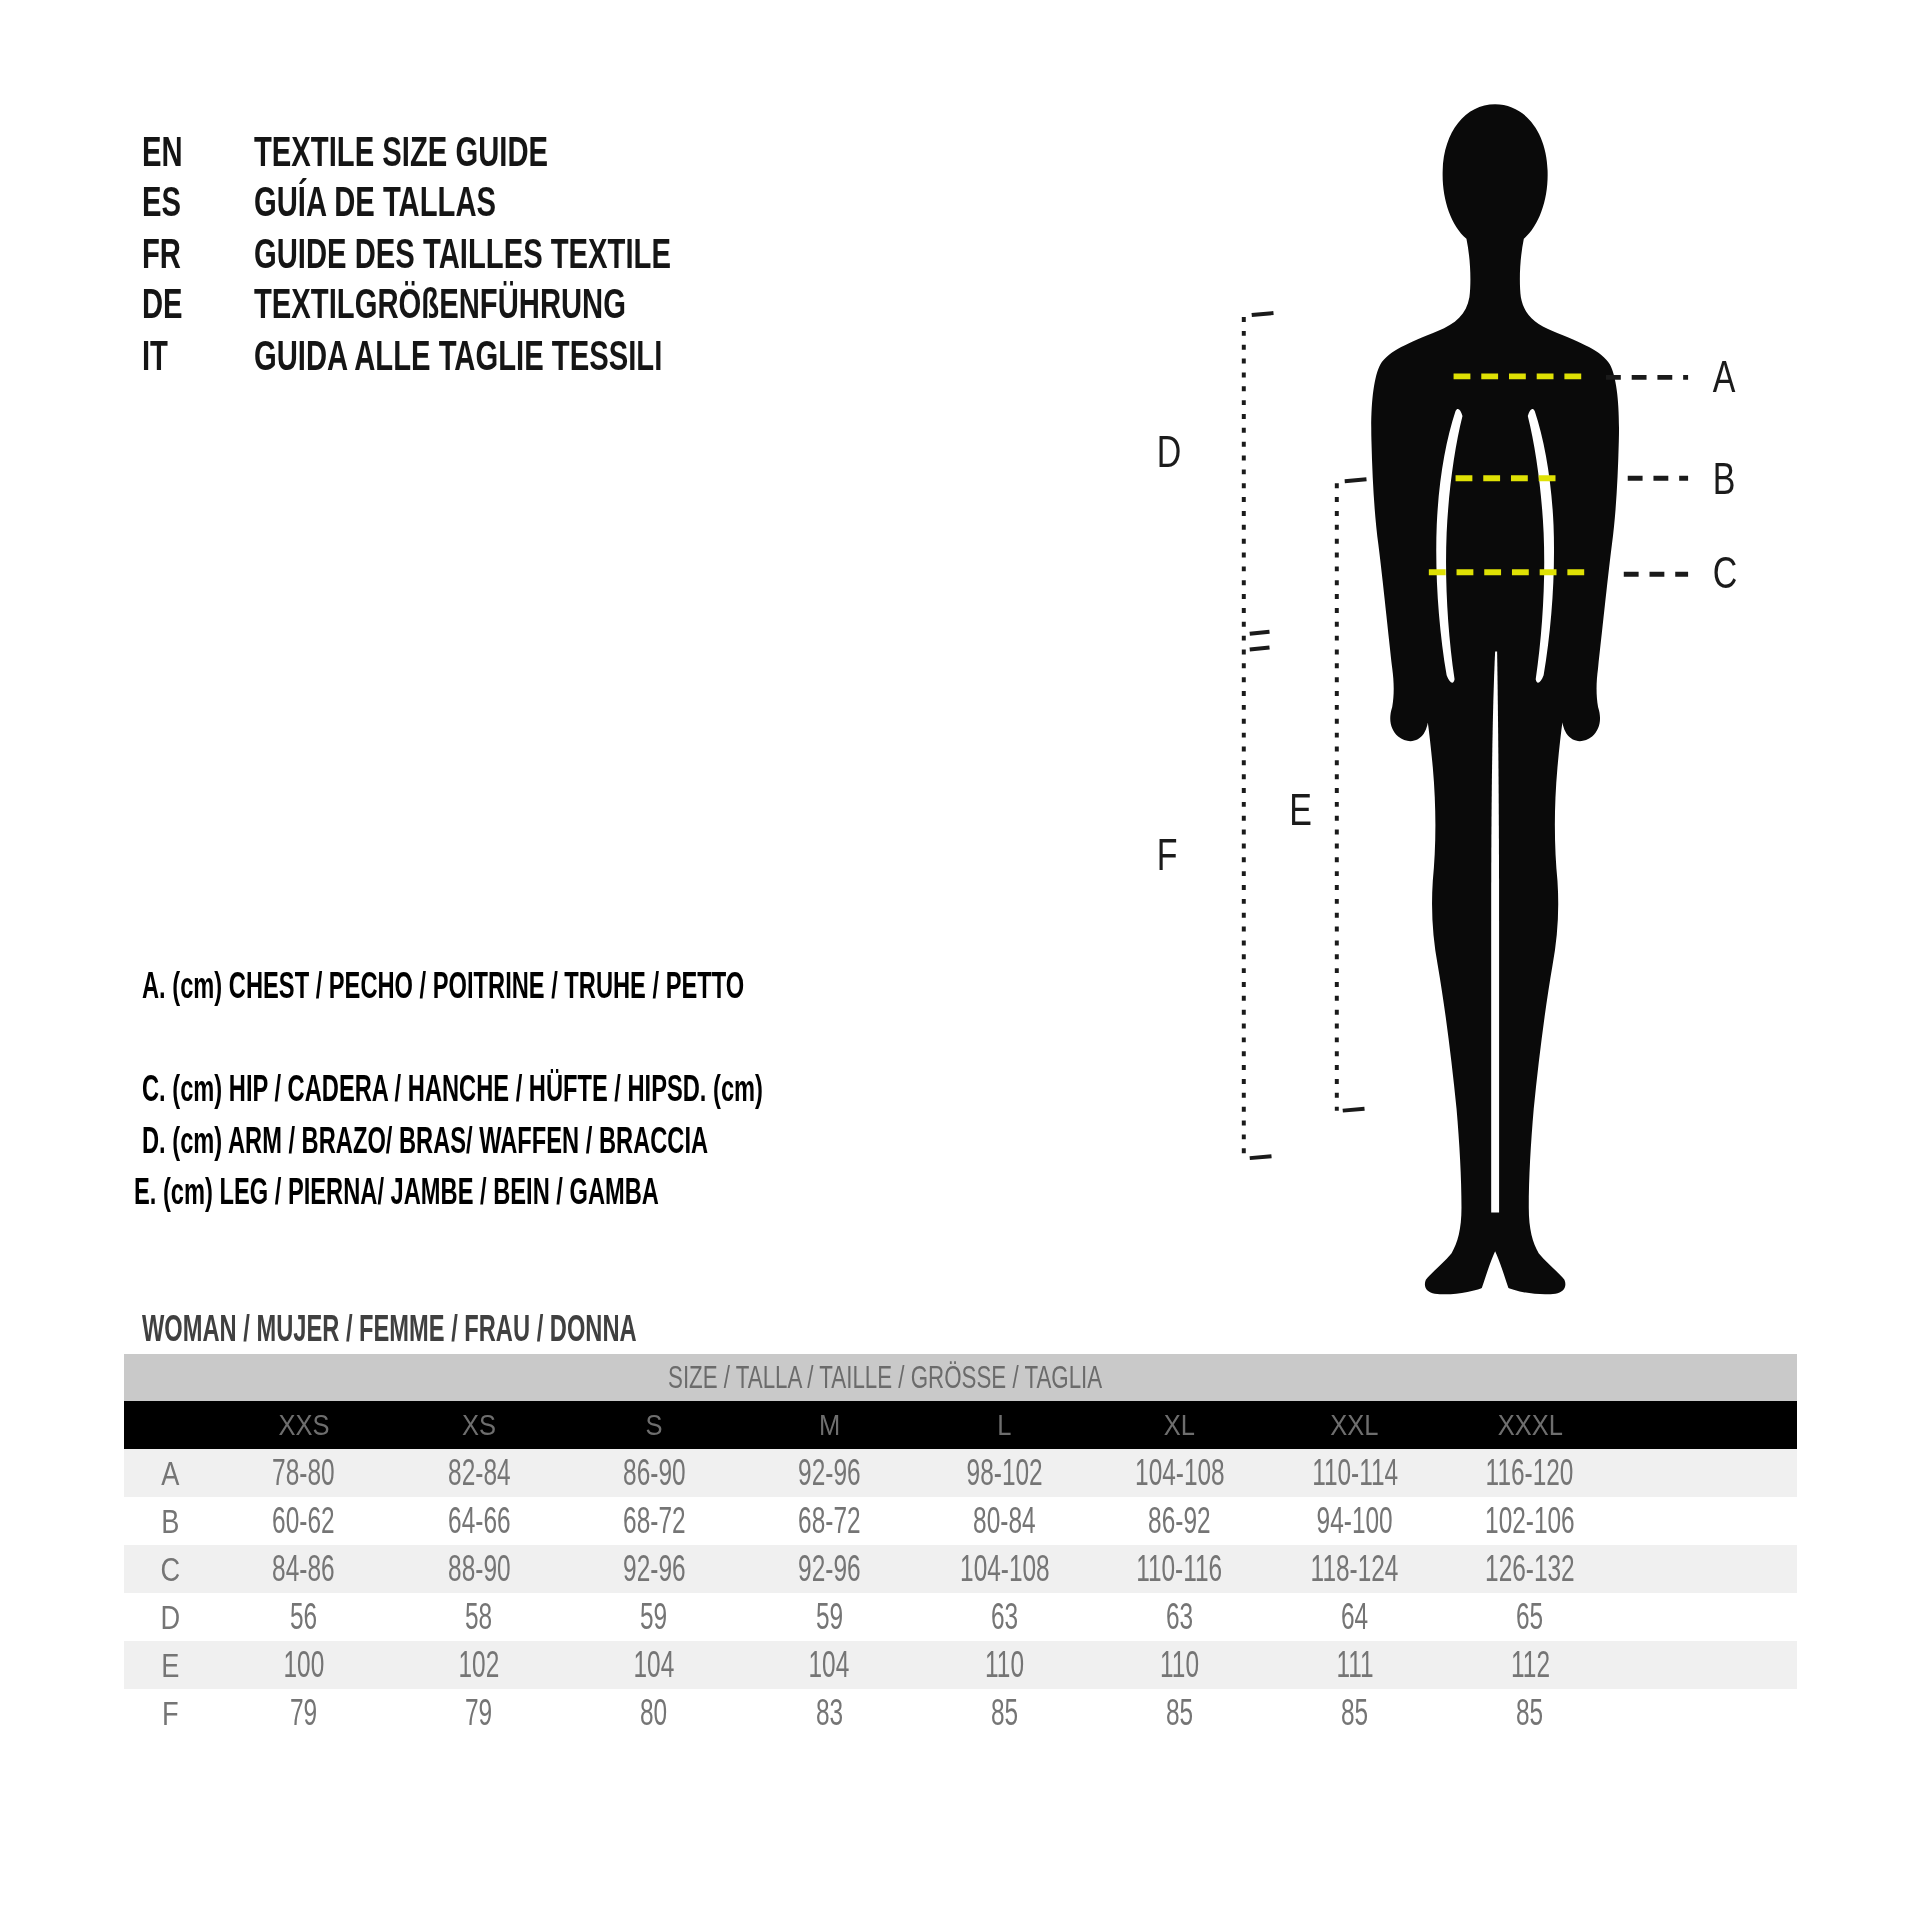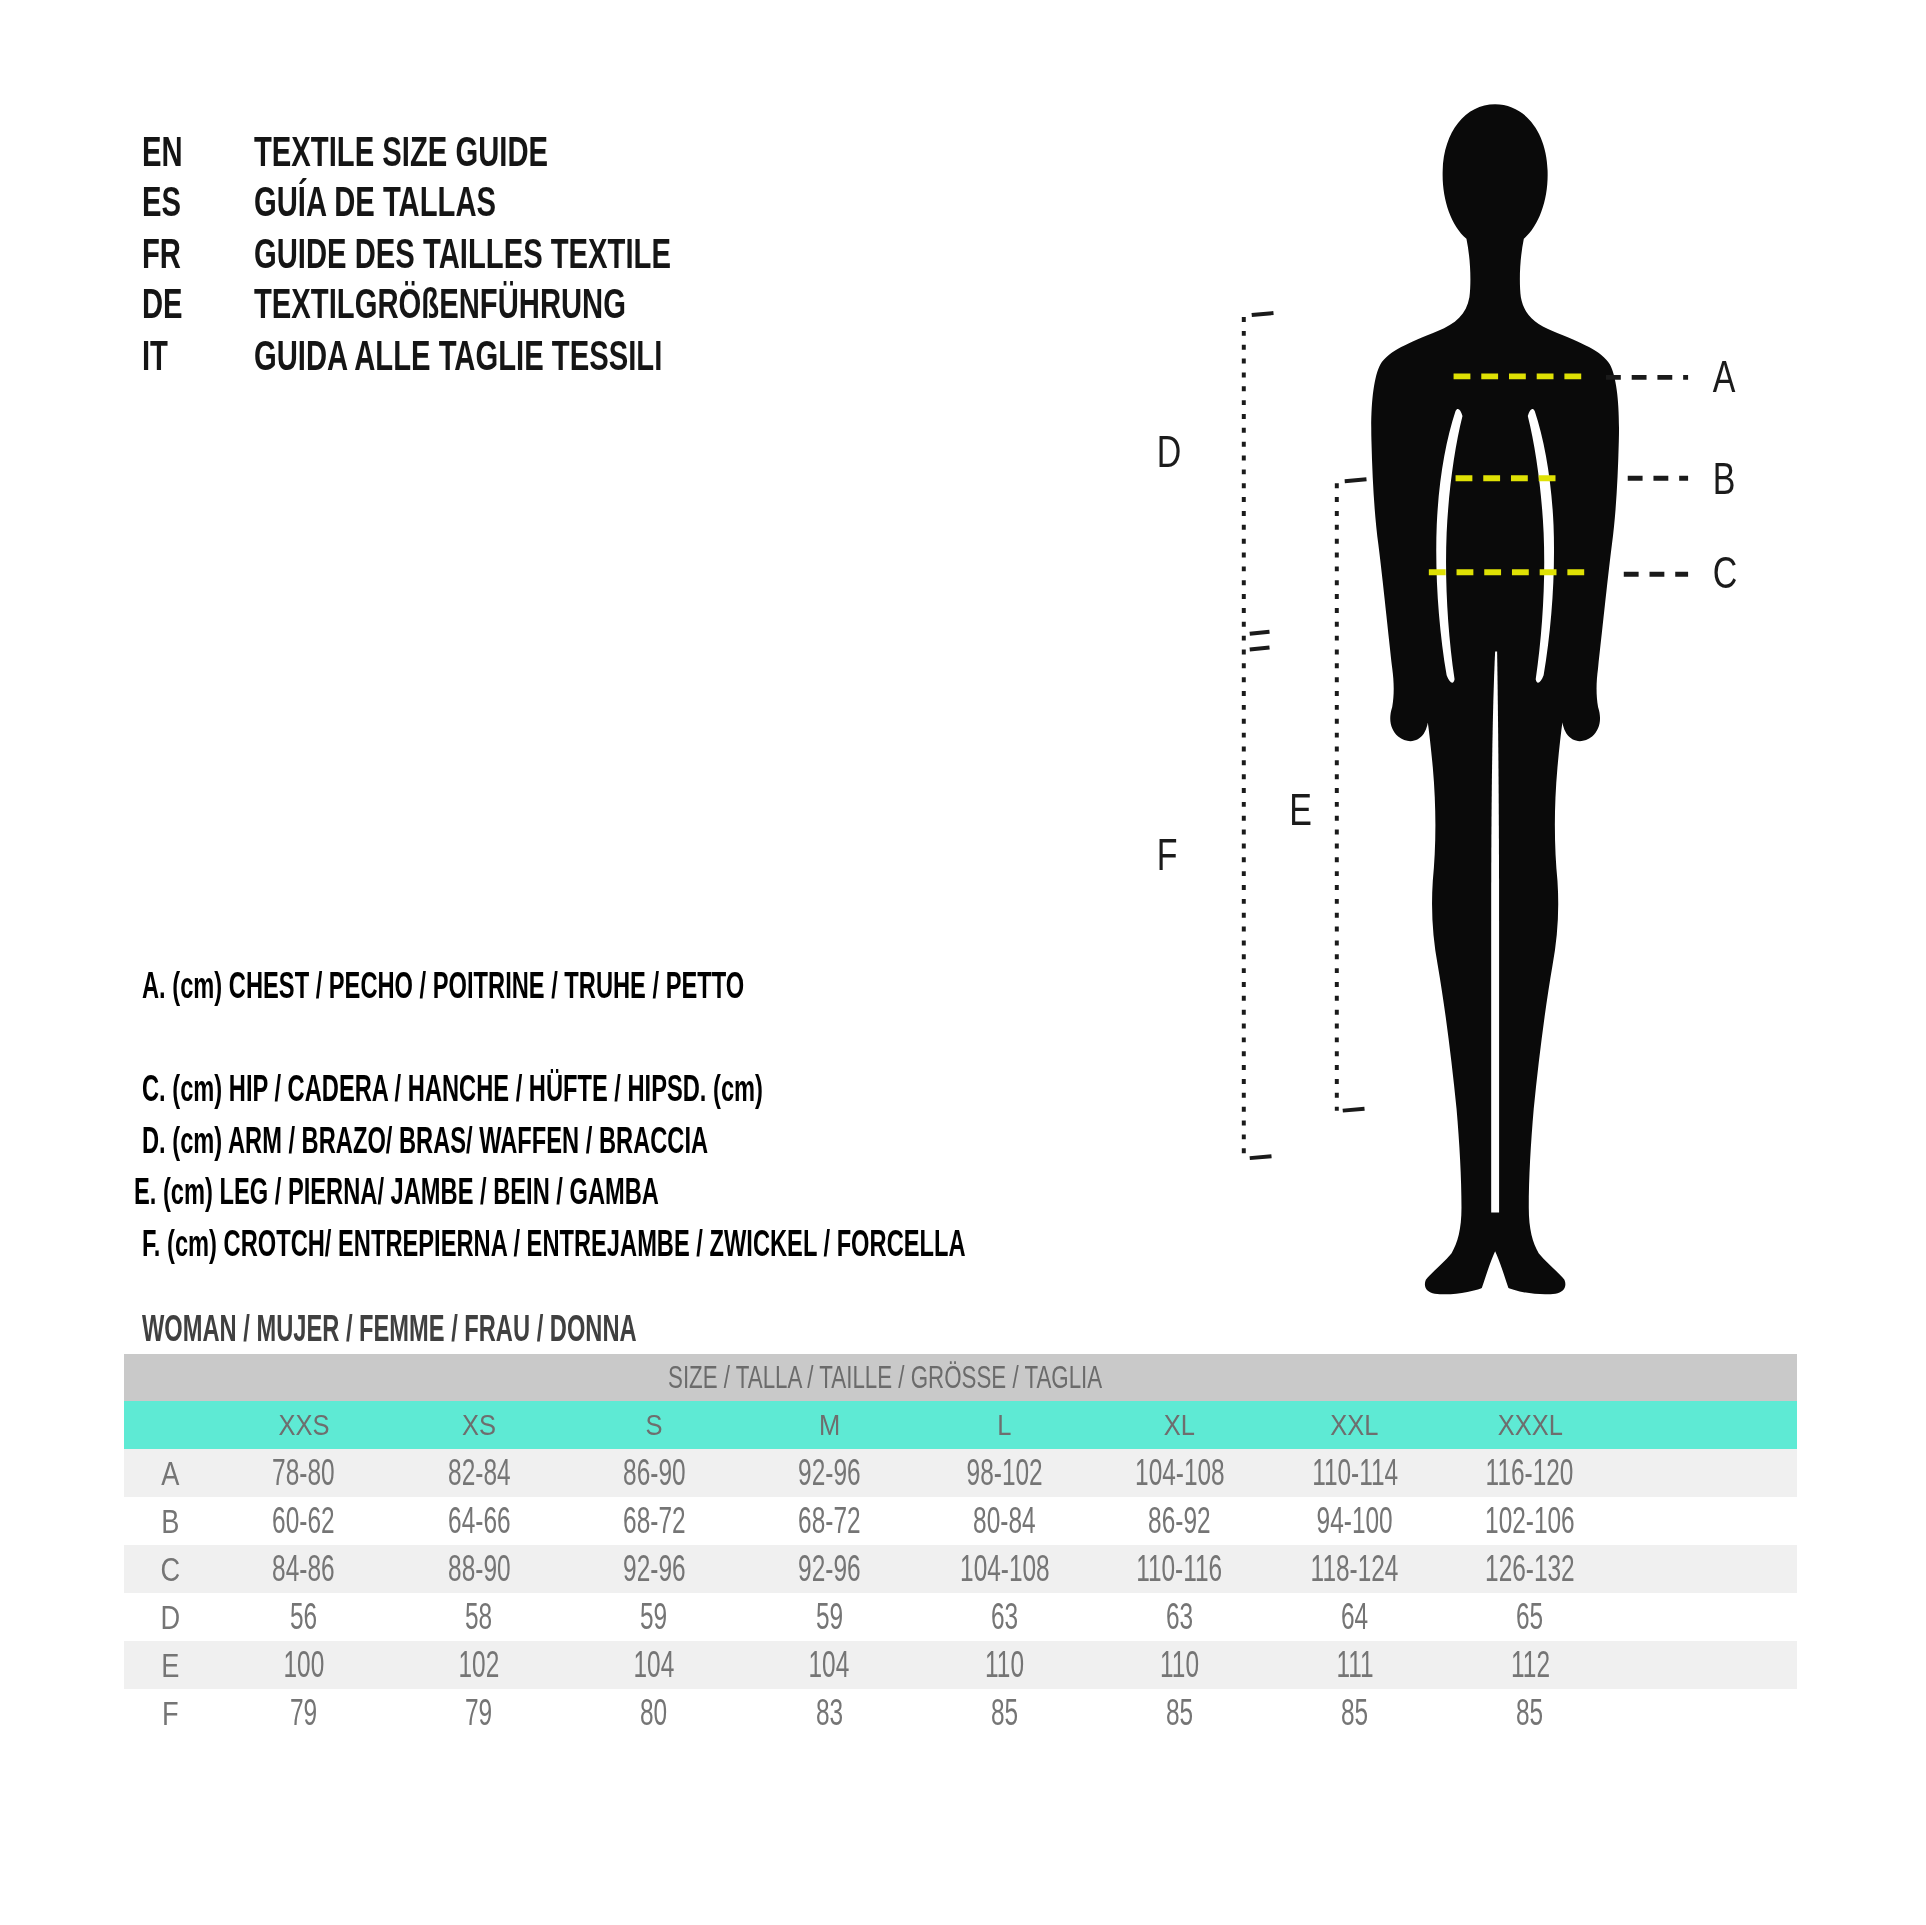--- a/index.html
+++ b/index.html
@@ -15,21 +15,21 @@
   .legend-line{height:51px;line-height:51px;color:#000000;font-weight:700;font-size:37px;}
   .legend-line .cond{transform:scaleX(0.64);}
   .section-line{height:51px;line-height:51px;color:#404040;font-weight:700;font-size:37px;}
   .section-line .cond{transform:scaleX(0.64);}
 
   
   table.sizes{border-collapse:collapse;table-layout:fixed;width:1673px;}
   table.sizes td{padding:0;margin:0;text-align:center;vertical-align:middle;overflow:hidden;}
   tr.bar-row td{height:47px;background:#c9c9c9;text-align:center;}
   tr.bar-row .cond{transform:scaleX(0.72);transform-origin:0 50%;font-size:31px;color:#6b6b6b;font-weight:400;margin-left:18px;}
-  tr.size-names td{height:48px;background:#5eead4;}
+  tr.size-names td{height:48px;background:#000000;}
   tr.size-names .cond{transform:scaleX(0.85);transform-origin:50% 50%;font-size:30px;color:#6e6e6e;font-weight:400;}
   tr.data-row td{height:48px;}
   tr.data-row.alt td{background:#f0f0f0;}
   tr.data-row .cv{display:inline-block;transform:scaleX(0.66);transform-origin:50% 50%;font-size:37px;color:#757575;font-weight:400;}
   tr.data-row .rl{display:inline-block;transform:scaleX(0.8);transform-origin:50% 50%;font-size:34px;color:#757575;font-weight:400;}
 
   svg text{font-family:"Liberation Sans",sans-serif;font-weight:500;fill:#1b1b1b;font-size:44px;}
 </style>
 </head>
 <body>
@@ -165,21 +165,20 @@
     <text transform="translate(590,514) scale(0.78,1)">C</text>
     <text transform="translate(28,392) scale(0.78,1)">D</text>
     <text transform="translate(162,753) scale(0.78,1)">E</text>
     <text transform="translate(28,799) scale(0.78,1)">F</text>
   </svg>
 
   <div class="abs legend-line" style="left:142px;top:960px;"><span class="cond">A. (cm) CHEST / PECHO / POITRINE / TRUHE / PETTO</span></div>
   <div class="abs legend-line" style="left:142px;top:1115px;"><span class="cond">D. (cm) ARM / BRAZO/ BRAS/ WAFFEN / BRACCIA</span></div>
   <div class="abs legend-line" style="left:142px;top:1063px;"><span class="cond">C. (cm) HIP / CADERA / HANCHE / HÜFTE / HIPSD. (cm)</span></div>
   <div class="abs legend-line" style="left:134px;top:1166px;"><span class="cond">E. (cm) LEG / PIERNA/ JAMBE / BEIN / GAMBA</span></div>
-  <div class="abs legend-line" style="left:142px;top:1218px;"><span class="cond">F. (cm) CROTCH/ ENTREPIERNA / ENTREJAMBE / ZWICKEL / FORCELLA</span></div>
 
   <div class="abs section-line" style="left:142px;top:1303px;">
     <span class="cond">WOMAN / MUJER / FEMME / FRAU / DONNA</span>
   </div>
 
   <div class="abs" style="left:124px;top:1354px;">
     <table class="sizes">
       <colgroup>
         <col style="width:92px">
           <col style="width:175px">

